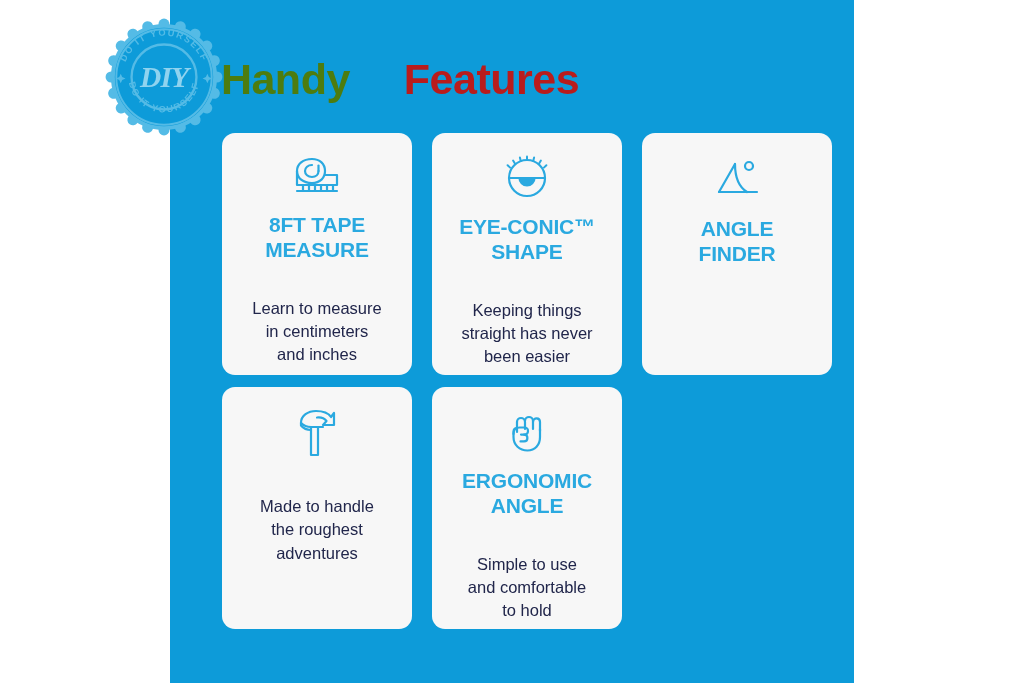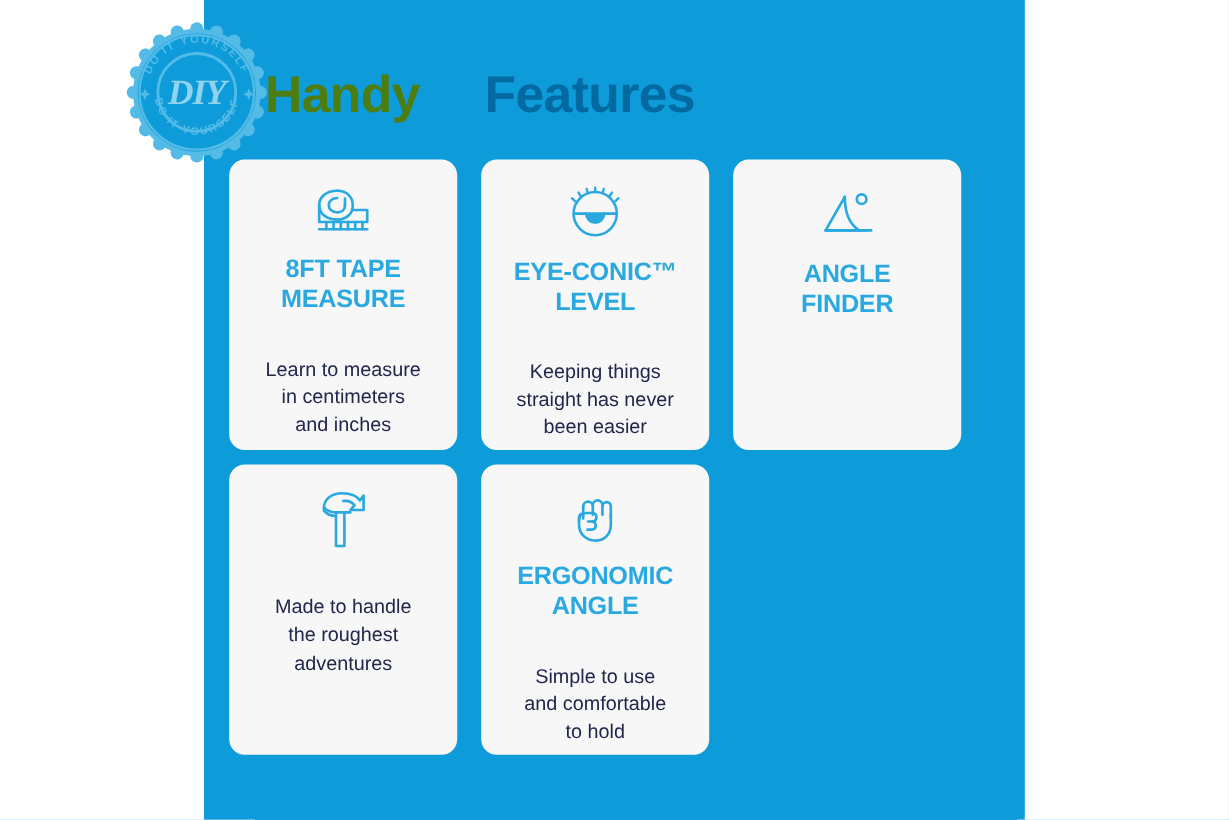--- a/index.html
+++ b/index.html
@@ -49,27 +49,27 @@
     font-size: 43px;
     font-weight: bold;
     letter-spacing: -0.5px;
     line-height: 1;
     white-space: nowrap;
     margin-left: 4px;
     position: relative;
     top: 2px;
   }
   .title .w1 { color: #4d7c0f; }
-  .title .w2 { color: #0369a1; margin-left: 43px; }
+  .title .w2 { color: #b91c1c; margin-left: 43px; }
   .title .sp { display: inline-block; width: 11px; }
 
   
   .grid {
     position: absolute;
-    left: 191px;
+    left: 222px;
     top: 133px;
     width: 610px;
     display: grid;
     grid-template-columns: 190px 190px 190px;
     grid-template-rows: 242px 242px;
     column-gap: 20px;
     row-gap: 12px;
   }
   .card {
     background: #f7f7f7;
@@ -204,21 +204,21 @@
             <path d="M6.1 12.6 L3.6 10.2"></path>
             <path d="M29.2 5.9 L30.1 2.5"></path>
             <path d="M35.1 8.5 L36.9 5.5"></path>
             <path d="M39.9 12.6 L42.4 10.2"></path>
           </g>
           <path d="M6.2 23 L39.8 23"></path>
           <path d="M15.5 23 A7.5 7.5 0 0 0 30.5 23" fill="#2aa9e0" stroke="#2aa9e0"></path>
         </svg>
       </div>
       <div class="card-title">EYE-CONIC™
-LEVEL</div>
+SHAPE</div>
       <div class="card-body">Keeping things
 straight has never
 been easier</div>
     </div>
 
     <div class="card">
       <div class="card-icon">
         <svg width="48" height="42" viewBox="0 0 48 42" fill="none" stroke="#2aa9e0" stroke-width="2.2" stroke-linecap="round" stroke-linejoin="round">
           <path d="M22 6 L6 34 L40 34"></path>
           <path d="M44 34 L6 34"></path>

